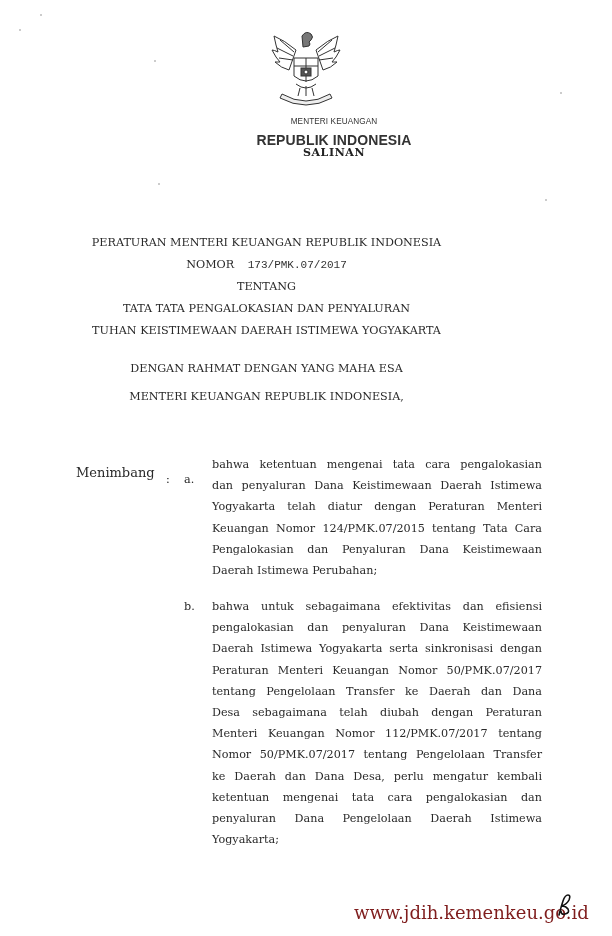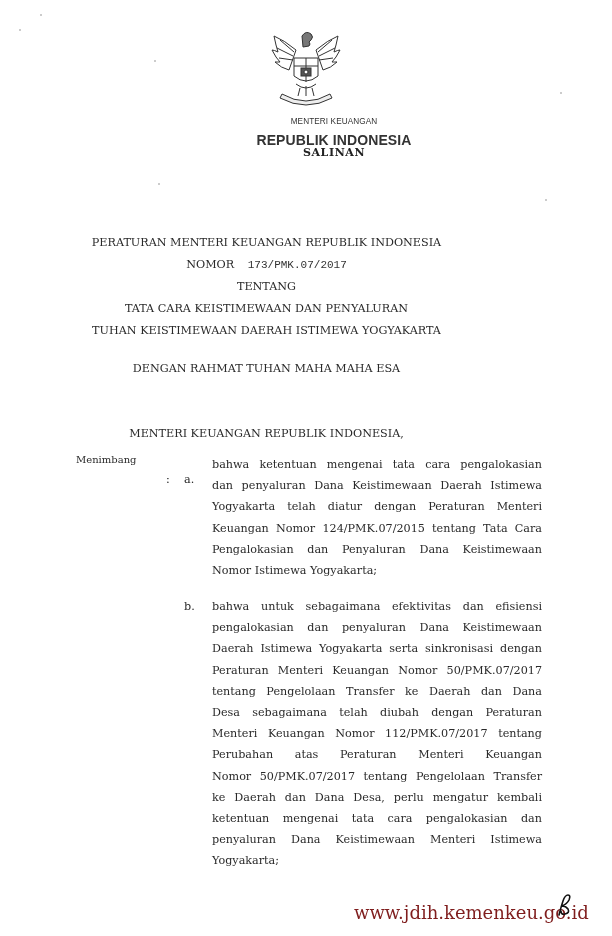--- a/index.html
+++ b/index.html
@@ -10,21 +10,21 @@
 
     .emblem { position: absolute; left: 266px; top: 28px; width: 80px; height: 84px; }
     .header-line { position: absolute; left: 0; width: 612px; text-align: center; padding-left: 28px; }
     .ministry1 { top: 117px; font-size: 8.2px; letter-spacing: 0.1px; color: #333; }
     .ministry2 { top: 132px; font-size: 14px; letter-spacing: 0.1px; color: #333; font-weight: bold; }
     .salinan { top: 146px; font-size: 11px; font-weight: bold; letter-spacing: 0.6px; color: #222; }
 
     .title-block { position: absolute; left: 0; width: 533px; text-align: center; font-size: 11.2px; color: #2a2a2a; }
     .title-block div { height: 22px; line-height: 22px; white-space: nowrap; }
     .nomor-num { font-size: 11px; margin-left: 10px; color: #333; }
-    .label-col { position: absolute; left: 76px; top: 454px; font-size: 10px; color: #2a2a2a; }
+    .label-col { position: absolute; left: 76px; top: 465px; font-size: 13px; color: #2a2a2a; }
     .colon { position: absolute; left: 166px; top: 473px; font-size: 11.2px; }
     .item-letter { position: absolute; font-size: 11.2px; color: #2a2a2a; }
     .para { position: absolute; left: 212px; width: 330px; }
     .para .ln { height: 21.2px; line-height: 21.2px; white-space: nowrap; text-align: justify; text-align-last: justify; font-size: 11.2px; color: #2a2a2a; }
     .para .ln.last { text-align-last: left; }
 
     .footer-link { position: absolute; left: 354px; top: 902px; font-size: 18px; color: #7f1d1d; text-decoration: none; }
     .signature { position: absolute; left: 553px; top: 891px; width: 18px; height: 26px; }
     .speck { position: absolute; width: 2px; height: 2px; background: #bbb; border-radius: 1px; }
   </style>
@@ -64,57 +64,56 @@
 <div class="header-line sans ministry2">REPUBLIK INDONESIA</div>
 <div class="header-line serif salinan">SALINAN</div>
 
 <div class="title-block serif" style="top:232px;">
   <div>PERATURAN MENTERI KEUANGAN REPUBLIK INDONESIA</div>
   <div>
     <span>NOMOR</span>
     <span class="mono nomor-num">173/PMK.07/2017</span>
   </div>
   <div>TENTANG</div>
-  <div>TATA CARA KEISTIMEWAAN DAN PENYALURAN</div>
+  <div>TATA TATA PENGALOKASIAN DAN PENYALURAN</div>
   <div>TUHAN KEISTIMEWAAN DAERAH ISTIMEWA YOGYAKARTA</div>
 </div>
 
 <div class="title-block serif" style="top:358px;">
-  <div>DENGAN RAHMAT TUHAN MAHA MAHA ESA</div>
+  <div>DENGAN RAHMAT DENGAN YANG MAHA ESA</div>
 </div>
-<div class="title-block serif" style="top:423px;">
+<div class="title-block serif" style="top:386px;">
   <div>MENTERI KEUANGAN REPUBLIK  INDONESIA,</div>
 </div>
 
 <div class="label-col serif">Menimbang</div>
 <div class="colon serif">:</div>
 
 <div class="item-letter serif" style="left:184px;top:473px;">a.</div>
 <div class="para serif" style="top:454px;">
   <div class="ln">bahwa ketentuan mengenai tata cara pengalokasian</div>
   <div class="ln">dan penyaluran Dana Keistimewaan Daerah Istimewa</div>
   <div class="ln">Yogyakarta telah diatur dengan Peraturan Menteri</div>
   <div class="ln">Keuangan Nomor 124/PMK.07/2015 tentang Tata Cara</div>
   <div class="ln">Pengalokasian dan Penyaluran Dana Keistimewaan</div>
-  <div class="ln last">Nomor Istimewa Yogyakarta;</div>
+  <div class="ln last">Daerah Istimewa Perubahan;</div>
 </div>
 
 <div class="item-letter serif" style="left:184px;top:600px;">b.</div>
 <div class="para serif" style="top:596px;">
   <div class="ln">bahwa untuk sebagaimana efektivitas dan efisiensi</div>
   <div class="ln">pengalokasian dan penyaluran Dana Keistimewaan</div>
   <div class="ln">Daerah Istimewa Yogyakarta serta sinkronisasi dengan</div>
   <div class="ln">Peraturan Menteri Keuangan Nomor 50/PMK.07/2017</div>
   <div class="ln">tentang Pengelolaan Transfer ke Daerah dan Dana</div>
   <div class="ln">Desa sebagaimana telah diubah dengan Peraturan</div>
   <div class="ln">Menteri Keuangan Nomor 112/PMK.07/2017 tentang</div>
-  <div class="ln">Perubahan atas Peraturan Menteri Keuangan</div>
   <div class="ln">Nomor 50/PMK.07/2017 tentang Pengelolaan Transfer</div>
   <div class="ln">ke Daerah dan Dana Desa, perlu mengatur kembali</div>
   <div class="ln">ketentuan mengenai tata cara pengalokasian dan</div>
-  <div class="ln">penyaluran Dana Keistimewaan Menteri Istimewa</div>
+  <div class="ln">penyaluran Dana Pengelolaan Daerah Istimewa</div>
   <div class="ln last">Yogyakarta;</div>
 </div>
 
 <a class="footer-link serif">www.jdih.kemenkeu.go.id</a>
 <svg class="signature" viewBox="0 0 18 26">
   <path d="M6 24 q2 -8 4 -14 q2 -6 5 -6 q3 0 1 5 q-2 4 -7 6 q4 0 6 3 q2 4 -3 5 q-4 1 -4 -3" fill="none" stroke="#111" stroke-width="1.6" stroke-linecap="round"></path>
 </svg>
 
 </body></html>

